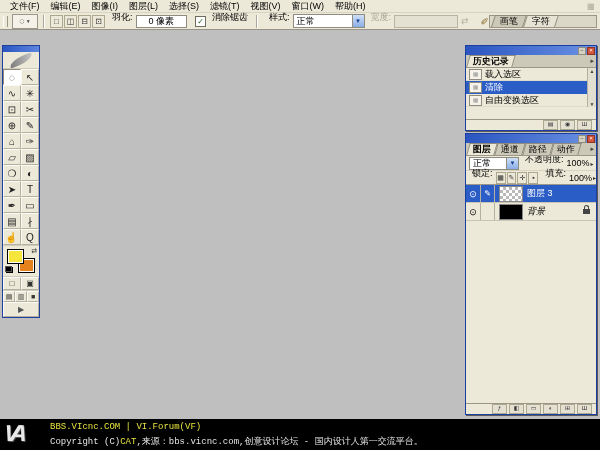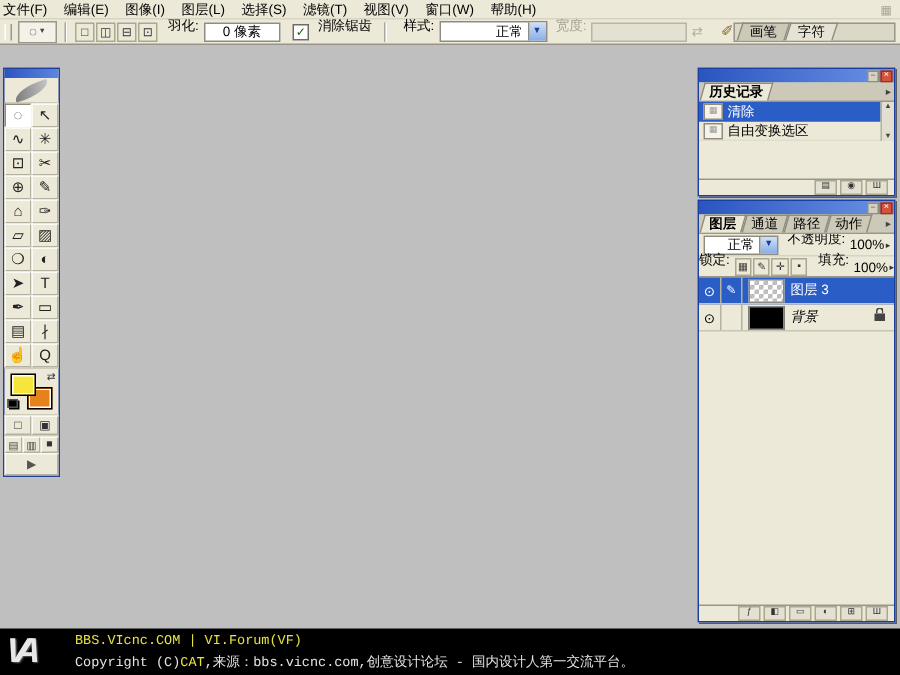--- a/index.html
+++ b/index.html
@@ -1,36 +1,36 @@
 <!DOCTYPE html>
 <html><head>
 <meta charset="utf-8">
 <style>
   html,body{margin:0;padding:0;}
   #screen{position:relative;width:600px;height:450px;background:#bfbfbf;overflow:hidden;
     font-family:"Liberation Sans",sans-serif;font-size:9px;color:#000;}
   
   .menubar{position:absolute;left:0;top:0;width:600px;height:13px;background:#ece9d8;
-    border-bottom:1px solid #d8d4c4;display:flex;align-items:center;gap:11px;padding-left:2px;box-sizing:border-box;}
+    border-bottom:1px solid #d8d4c4;display:flex;align-items:center;gap:11px;padding-left:10px;box-sizing:border-box;}
   .menu-item{white-space:nowrap;cursor:default;}
   .corner-ic{position:absolute;right:4px;top:2px;width:9px;height:9px;color:#a8a595;font-size:8px;line-height:9px;}
   .optionsbar{position:absolute;left:0;top:13px;width:600px;height:17px;background:#ece9d8;
     border-bottom:1px solid #98948a;display:flex;align-items:center;box-sizing:border-box;}
   .grip{width:3px;height:11px;margin:0 4px 0 3px;border-left:1px solid #fff;border-right:1px solid #9a978a;}
   .toolpreview{width:24px;height:13px;border:1px solid #9a978a;background:#f4f2e8;display:flex;align-items:center;justify-content:center;gap:1px;}
   .toolpreview .g{font-size:9px;line-height:9px;}
   .toolpreview .a{font-size:5px;color:#444;}
   .vsep{width:1px;height:13px;background:#aaa79a;margin:0 5px;border-right:1px solid #fff;}
   .modebtn{width:11px;height:11px;border:1px solid #aca890;background:#ece9d8;margin-right:1px;
     display:flex;align-items:center;justify-content:center;font-size:8px;color:#333;}
   .lbl{margin:0 3px 8px 6px;white-space:nowrap;}
   .lbl.gray{color:#a5a295;text-align:center;}
   .field{height:11px;border:1px solid #8f8c7f;background:#fff;padding:0 12px;display:flex;align-items:center;}
   .field.gray{background:#e4e1d2;border-color:#b8b5a5;color:#a5a295;width:38px;}
-  .dd{height:12px;border:1px solid #8f8c7f;background:#fff;display:flex;align-items:center;text-align:right;}
+  .dd{height:12px;border:1px solid #8f8c7f;background:#fff;display:flex;align-items:center;}
   .dd .txt{padding:0 3px;width:52px;}
   .dd .btn{width:11px;height:100%;background:linear-gradient(#cfe0f8,#89aee6);border-left:1px solid #8f8c7f;
     color:#1b3f93;font-size:6px;display:flex;align-items:center;justify-content:center;}
   .chk{width:9px;height:9px;border:1px solid #6f6c60;background:#fff;display:flex;align-items:center;justify-content:center;
     font-size:8px;color:#1a5c1a;margin-left:8px;}
   .linkic{color:#b2af9f;font-size:9px;margin-left:3px;}
   .wellbrush{font-size:10px;color:#8a6b30;margin:0 3px 0 12px;}
   .pwell{position:absolute;right:3px;top:2px;width:108px;height:13px;background:#dcd8c8;
     border:1px solid #9a978a;display:flex;align-items:flex-end;padding-left:3px;box-sizing:border-box;}
   .ptab{height:11px;padding:0 6px;border:1px solid #8f8c7f;border-bottom:none;background:#cdc9b8;
@@ -84,21 +84,21 @@
   .h-row.sel{background:#2b5dc7;color:#fff;border-bottom-color:#2b5dc7;}
   .h-scroll{position:absolute;right:0;top:0;width:8px;height:100%;background:#e2dfd0;border-left:1px solid #b4b1a0;
     display:flex;flex-direction:column;justify-content:space-between;align-items:center;font-size:5px;color:#444;}
   .p-footer{height:10px;border-top:1px solid #9a978a;display:flex;justify-content:flex-end;align-items:center;gap:2px;padding-right:4px;margin-top:auto;}
   .pf-btn{width:13px;height:8px;border:1px solid #aca890;background:#e4e1d2;font-size:6px;line-height:7px;text-align:center;color:#333;}
   
   .l-ctl{height:14px;display:flex;align-items:center;padding-left:3px;border-bottom:1px solid #d8d4c4;}
   .l-ctl .dd{height:11px;}
   .l-ctl .dd .txt{width:30px;}
   .mini-arrow{font-size:6px;color:#333;margin-left:1px;}
-  .lockrow{height:13px;display:flex;align-items:center;padding-left:0;border-bottom:1px solid #9a978a;text-align:right;}
+  .lockrow{height:13px;display:flex;align-items:center;padding-left:6px;border-bottom:1px solid #9a978a;text-align:right;}
   .lk{width:10px;height:10px;border:1px solid #aca890;background:#ece9d8;display:flex;align-items:center;justify-content:center;
     font-size:7px;color:#333;margin-right:1px;}
   .layer-row{height:17px;display:flex;align-items:center;border-bottom:1px solid #c8c5b5;}
   .layer-row.sel{background:#2b5dc7;color:#fff;}
   .cell-eye{width:14px;height:100%;border-right:1px solid #b4b1a0;display:flex;align-items:center;justify-content:center;font-size:9px;}
   .cell-link{width:13px;height:100%;border-right:1px solid #b4b1a0;display:flex;align-items:center;justify-content:center;font-size:8px;}
   .thumb{width:22px;height:14px;border:1px solid #888;margin:0 4px;}
   .thumb.checker{background-color:#fff;background-image:
     linear-gradient(45deg,#b9b9b9 25%,transparent 25%,transparent 75%,#b9b9b9 75%),
     linear-gradient(45deg,#b9b9b9 25%,transparent 25%,transparent 75%,#b9b9b9 75%);
@@ -294,20 +294,24 @@
       <div class="w-min">–</div>
       <div class="w-close">×</div>
     </div>
     <div class="tabrow">
       <div class="tab act">
           <span>历史记录</span>
         </div>
       <span class="tab-menu">▸</span>
     </div>
     <div class="h-list">
+      <div class="h-row">
+        <span class="ic">▦</span>
+        <span>载入选区</span>
+      </div>
       <div class="h-row sel">
         <span class="ic">▦</span>
         <span>清除</span>
       </div>
       <div class="h-row">
         <span class="ic">▦</span>
         <span>自由变换选区</span>
       </div>
       <div class="h-scroll">
         <span>▲</span>

